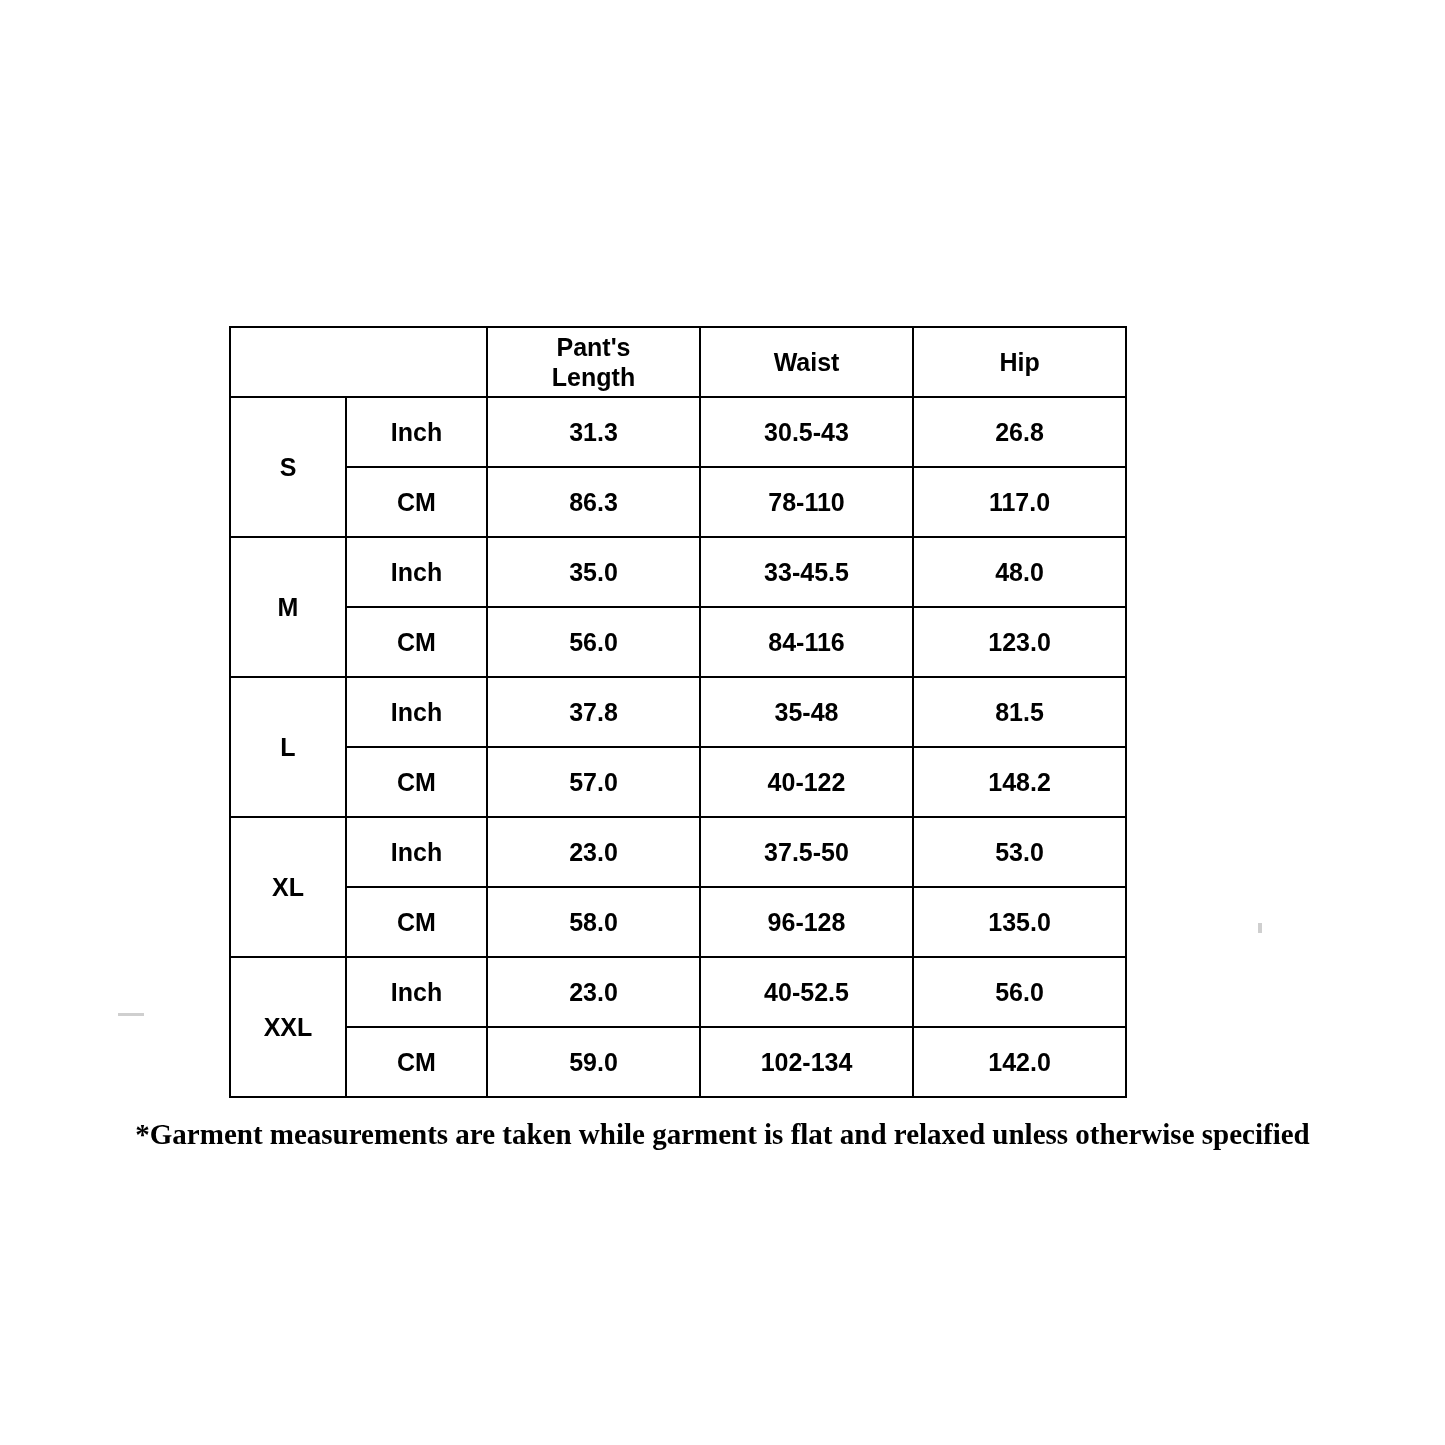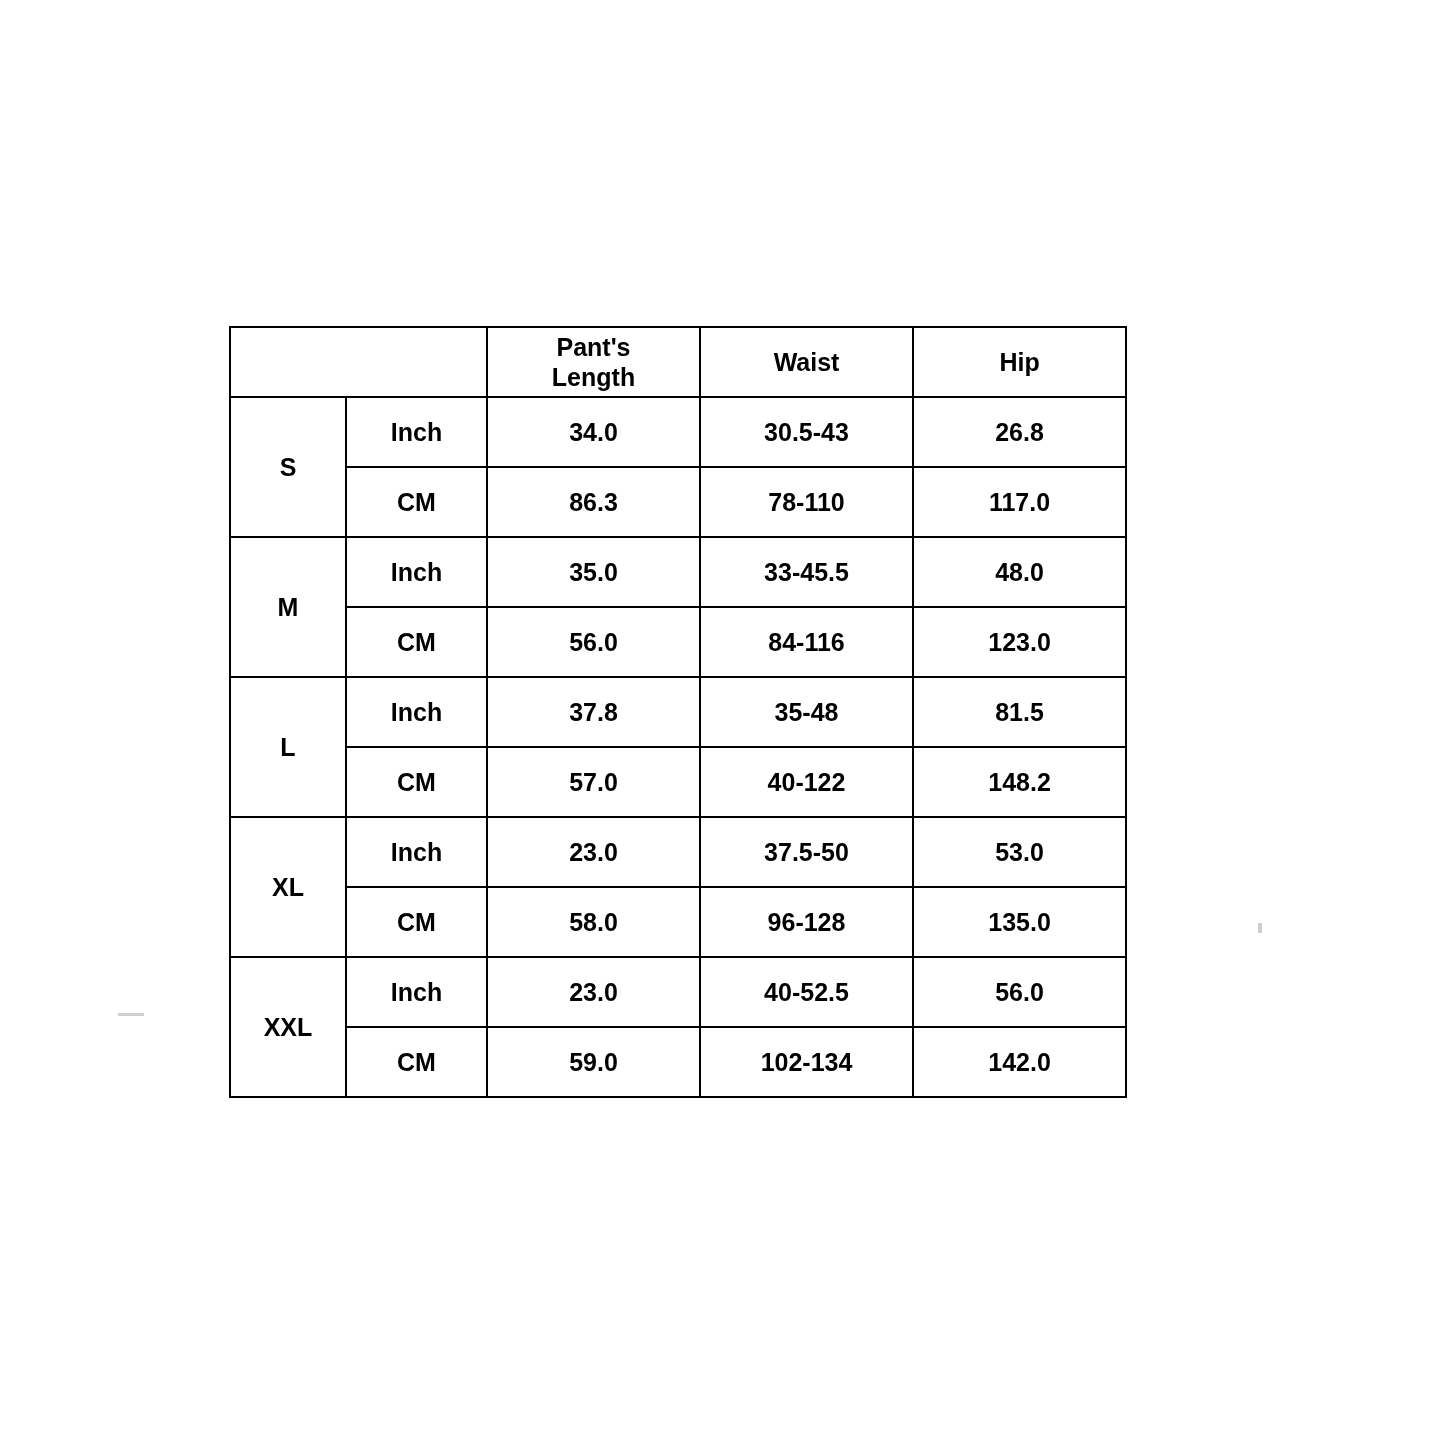--- a/index.html
+++ b/index.html
@@ -167,21 +167,21 @@
               <div>Length</div>
             </div>
           </td>
           <td class="hdr">Waist</td>
           <td class="hdr">Hip</td>
         </tr>
 
         <tr>
           <td class="sizecell" rowspan="2">S</td>
           <td class="unitcell">Inch</td>
-          <td>34.0</td>
+          <td>31.3</td>
           <td>30.5-43</td>
           <td>26.8</td>
         </tr>
         <tr>
           <td class="unitcell">CM</td>
           <td>86.3</td>
           <td>78-110</td>
           <td>117.0</td>
         </tr>
 
@@ -237,14 +237,15 @@
         <tr>
           <td class="unitcell">CM</td>
           <td>59.0</td>
           <td>102-134</td>
           <td>142.0</td>
         </tr>
       </tbody>
     </table>
   </div>
 
+  <div class="footnote">*Garment measurements are taken while garment is flat and relaxed unless otherwise specified</div>
 
 </div>
 
 </body></html>

